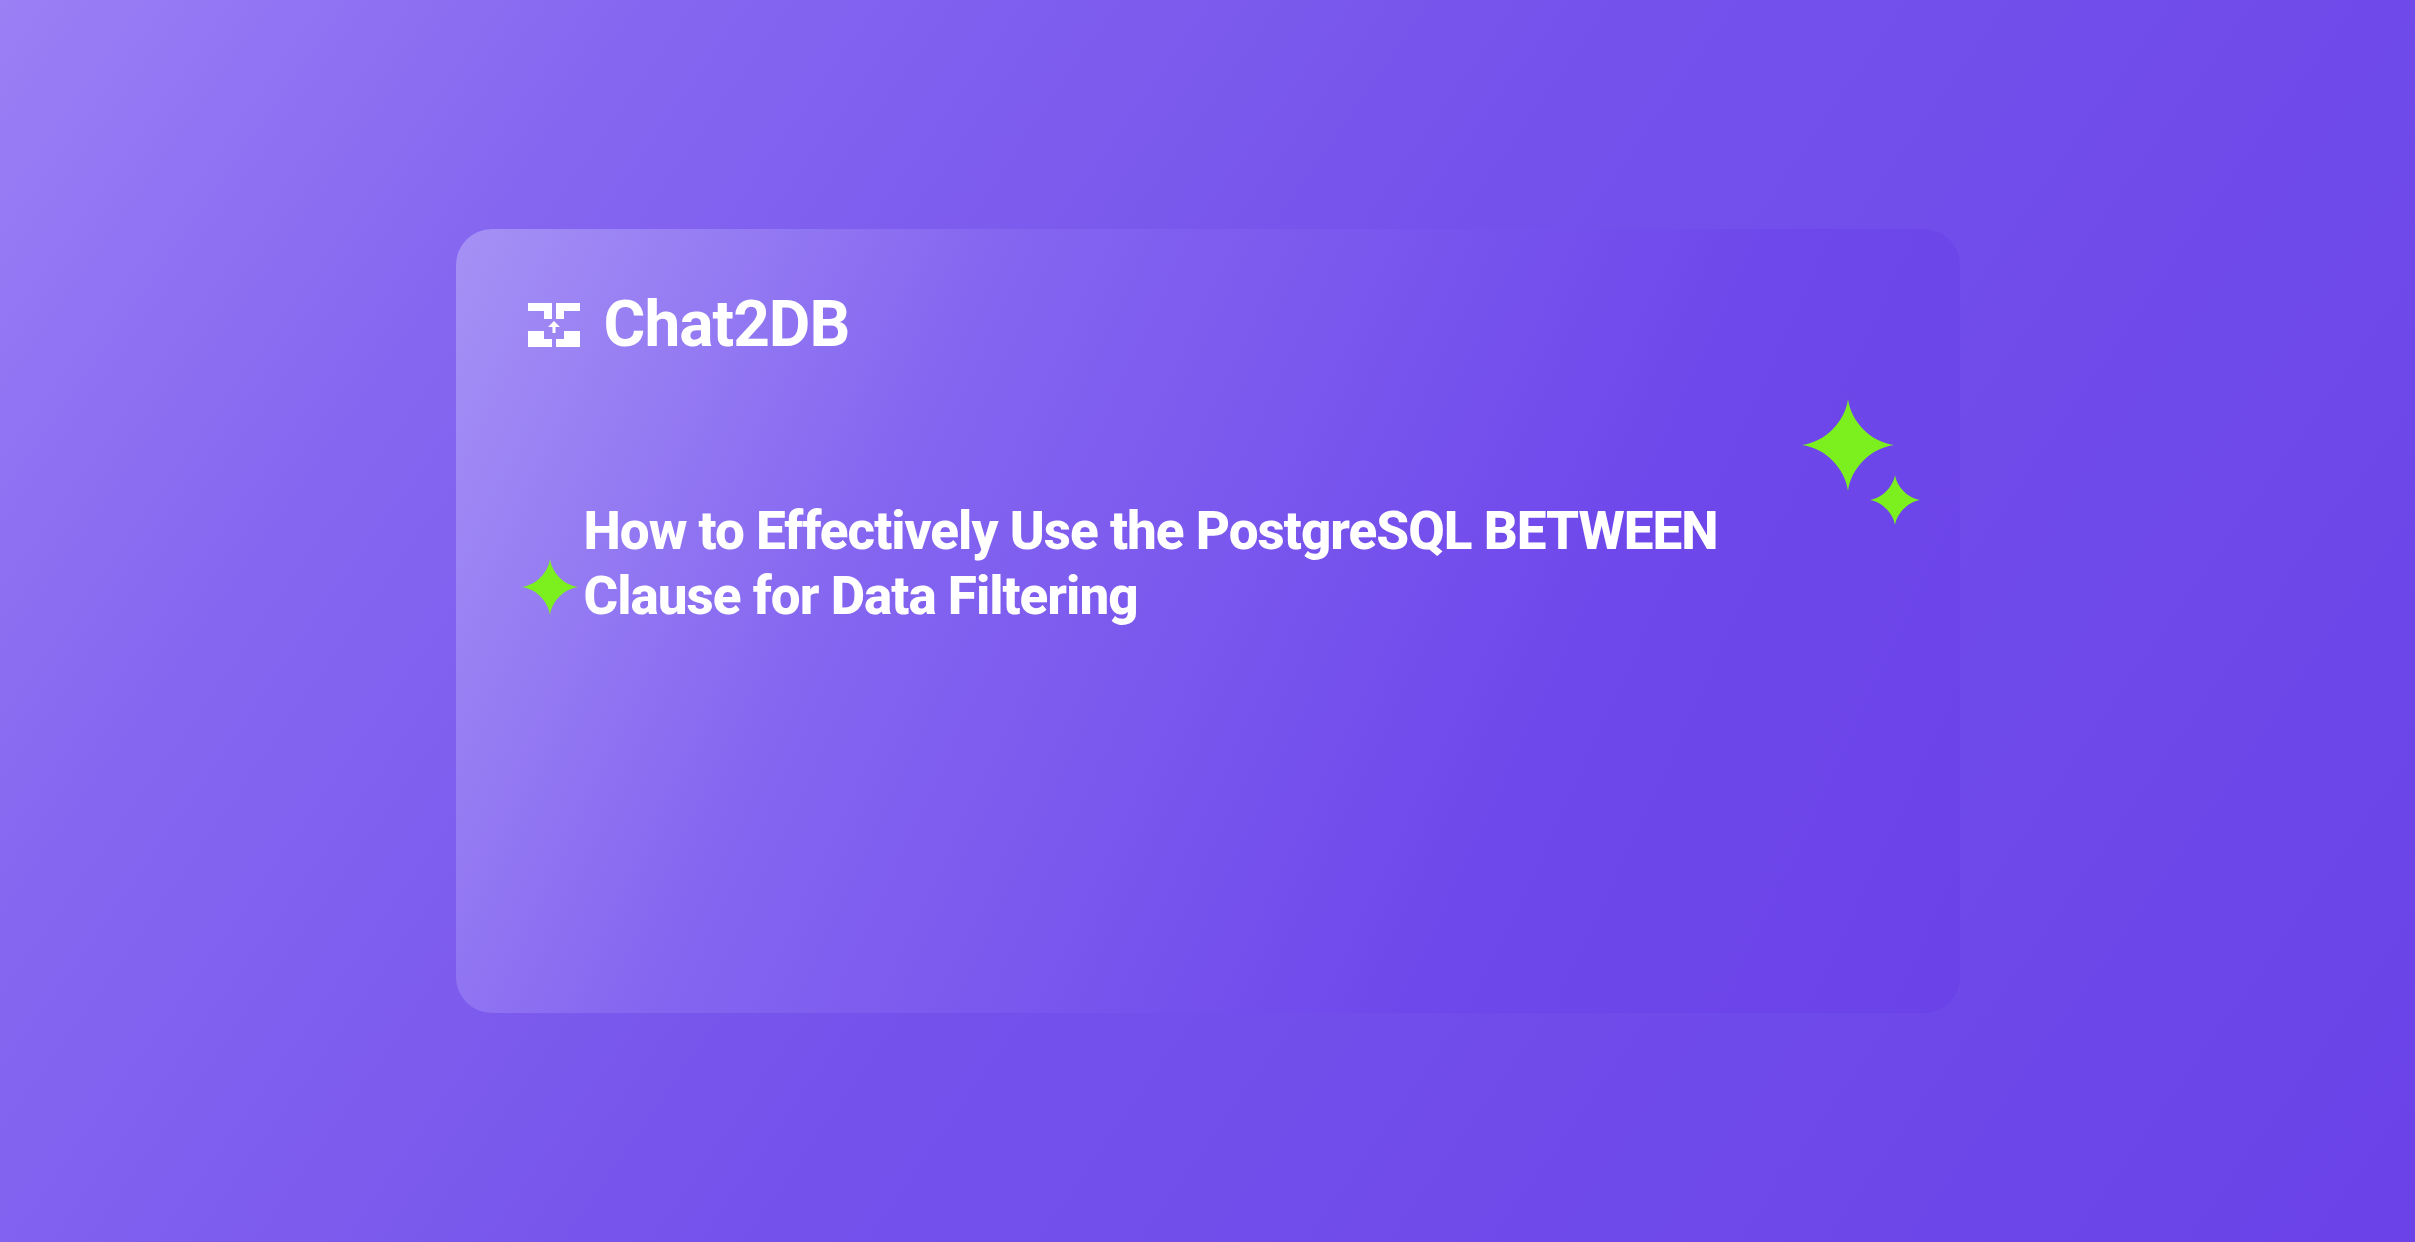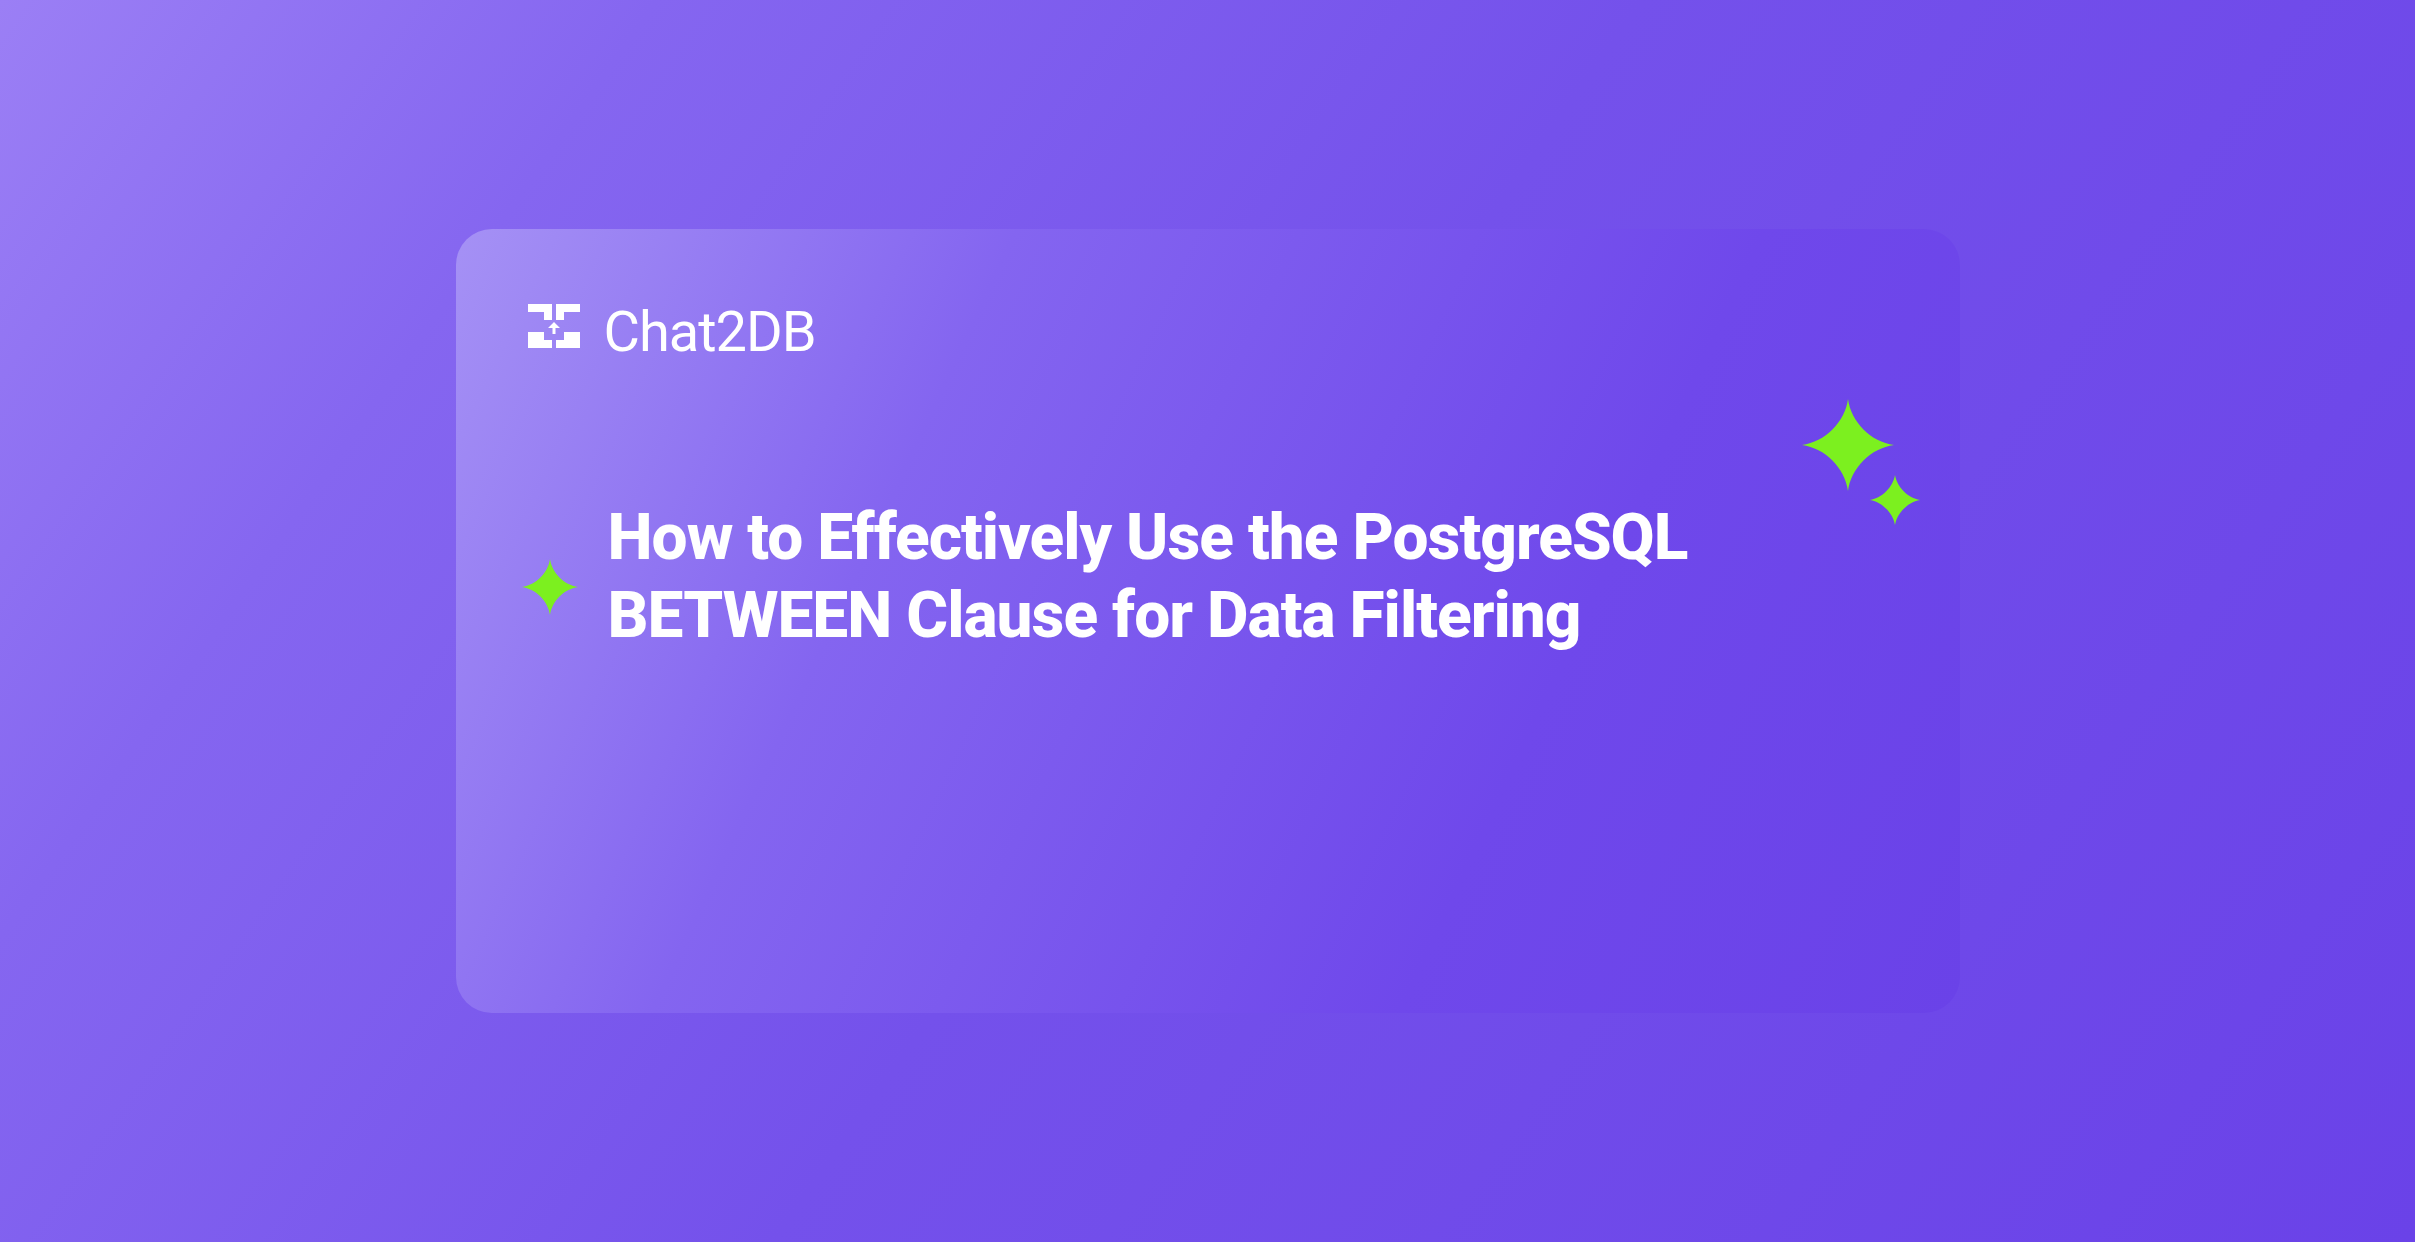--- a/index.html
+++ b/index.html
@@ -39,32 +39,31 @@
     align-items: center;
     gap: 18px;
   }
   .logo-icon {
     width: 64px;
     height: 64px;
     position: relative;
   }
   .logo-text {
     color: #ffffff;
-    font-size: 56px;
-    font-weight: 400;
+    font-size: 64px;
+    font-weight: 700;
     letter-spacing: -1px;
-    margin-top: 12px;
   }
   .headline {
     position: absolute;
-    left: 152px;
+    left: 128px;
     top: 270px;
     right: 170px;
     color: #ffffff;
-    font-size: 64px;
+    font-size: 53px;
     font-weight: 800;
     line-height: 1.22;
     letter-spacing: -1px;
   }
   .sparkle {
     position: absolute;
   }
   .sparkle svg {
     display: block;
   }

